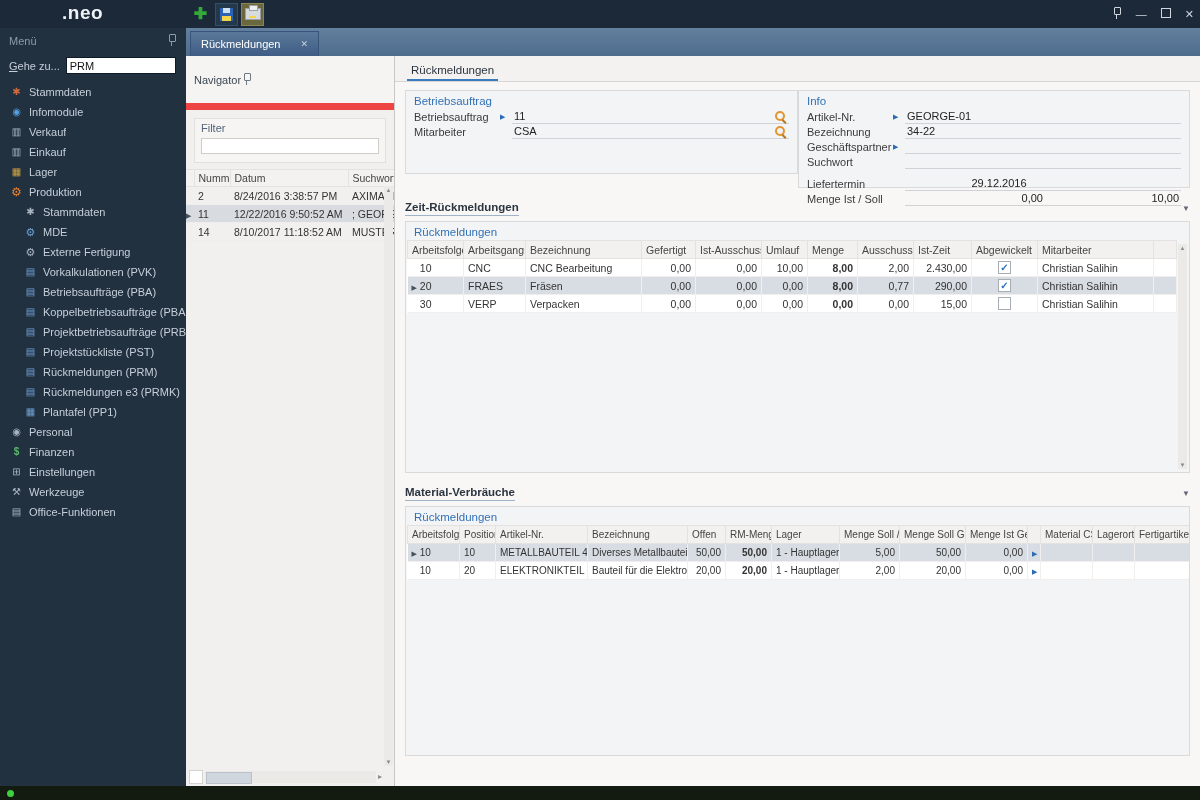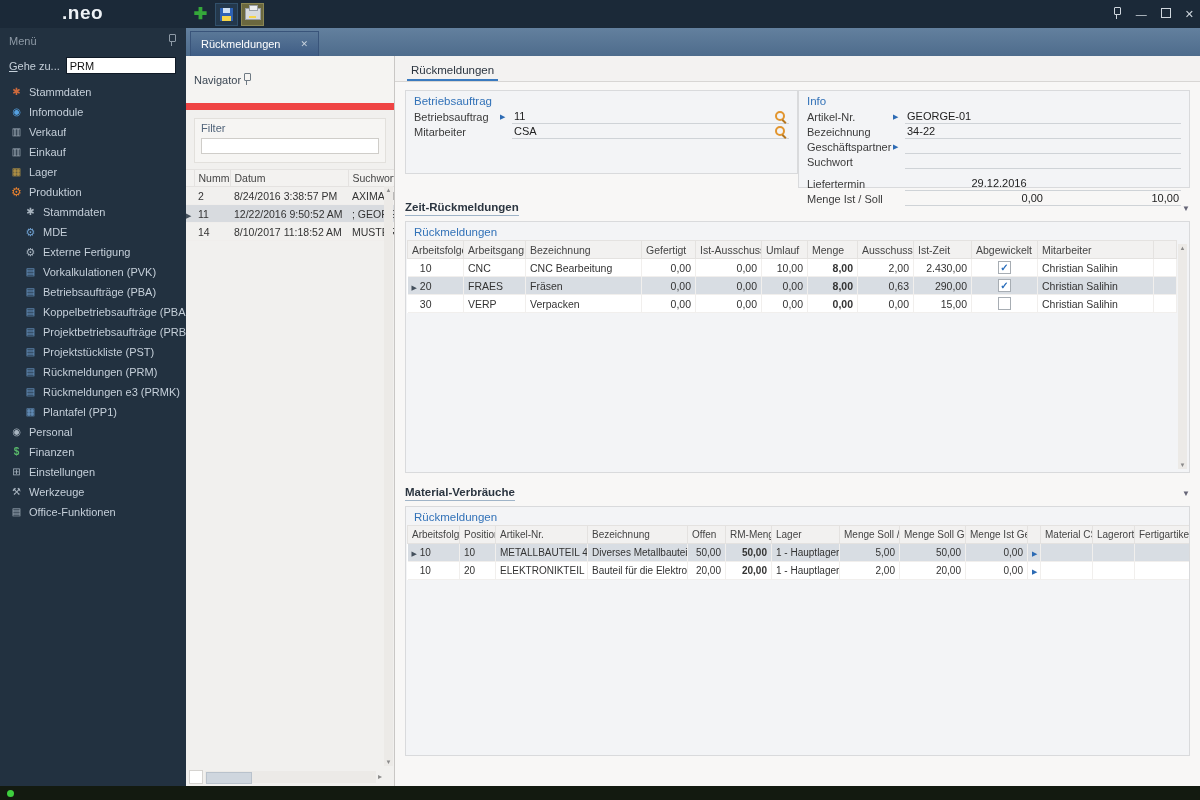--- a/index.html
+++ b/index.html
@@ -460,21 +460,21 @@
                 <td></td>
               </tr>
               <tr class="selected">
                 <td><span class="row-marker">▶</span> <span>20</span></td>
                 <td>FRAES</td>
                 <td>Fräsen</td>
                 <td class="c-r">0,00</td>
                 <td class="c-r">0,00</td>
                 <td class="c-r">0,00</td>
                 <td class="c-r bold">8,00</td>
-                <td class="c-r">0,63</td>
+                <td class="c-r">0,77</td>
                 <td class="c-r">290,00</td>
                 <td class="c-c"><span class="cb checked"></span></td>
                 <td>Christian Salihin</td>
                 <td></td>
               </tr>
               <tr>
                 <td><span class="row-marker">▶</span> <span>30</span></td>
                 <td>VERP</td>
                 <td>Verpacken</td>
                 <td class="c-r">0,00</td>

